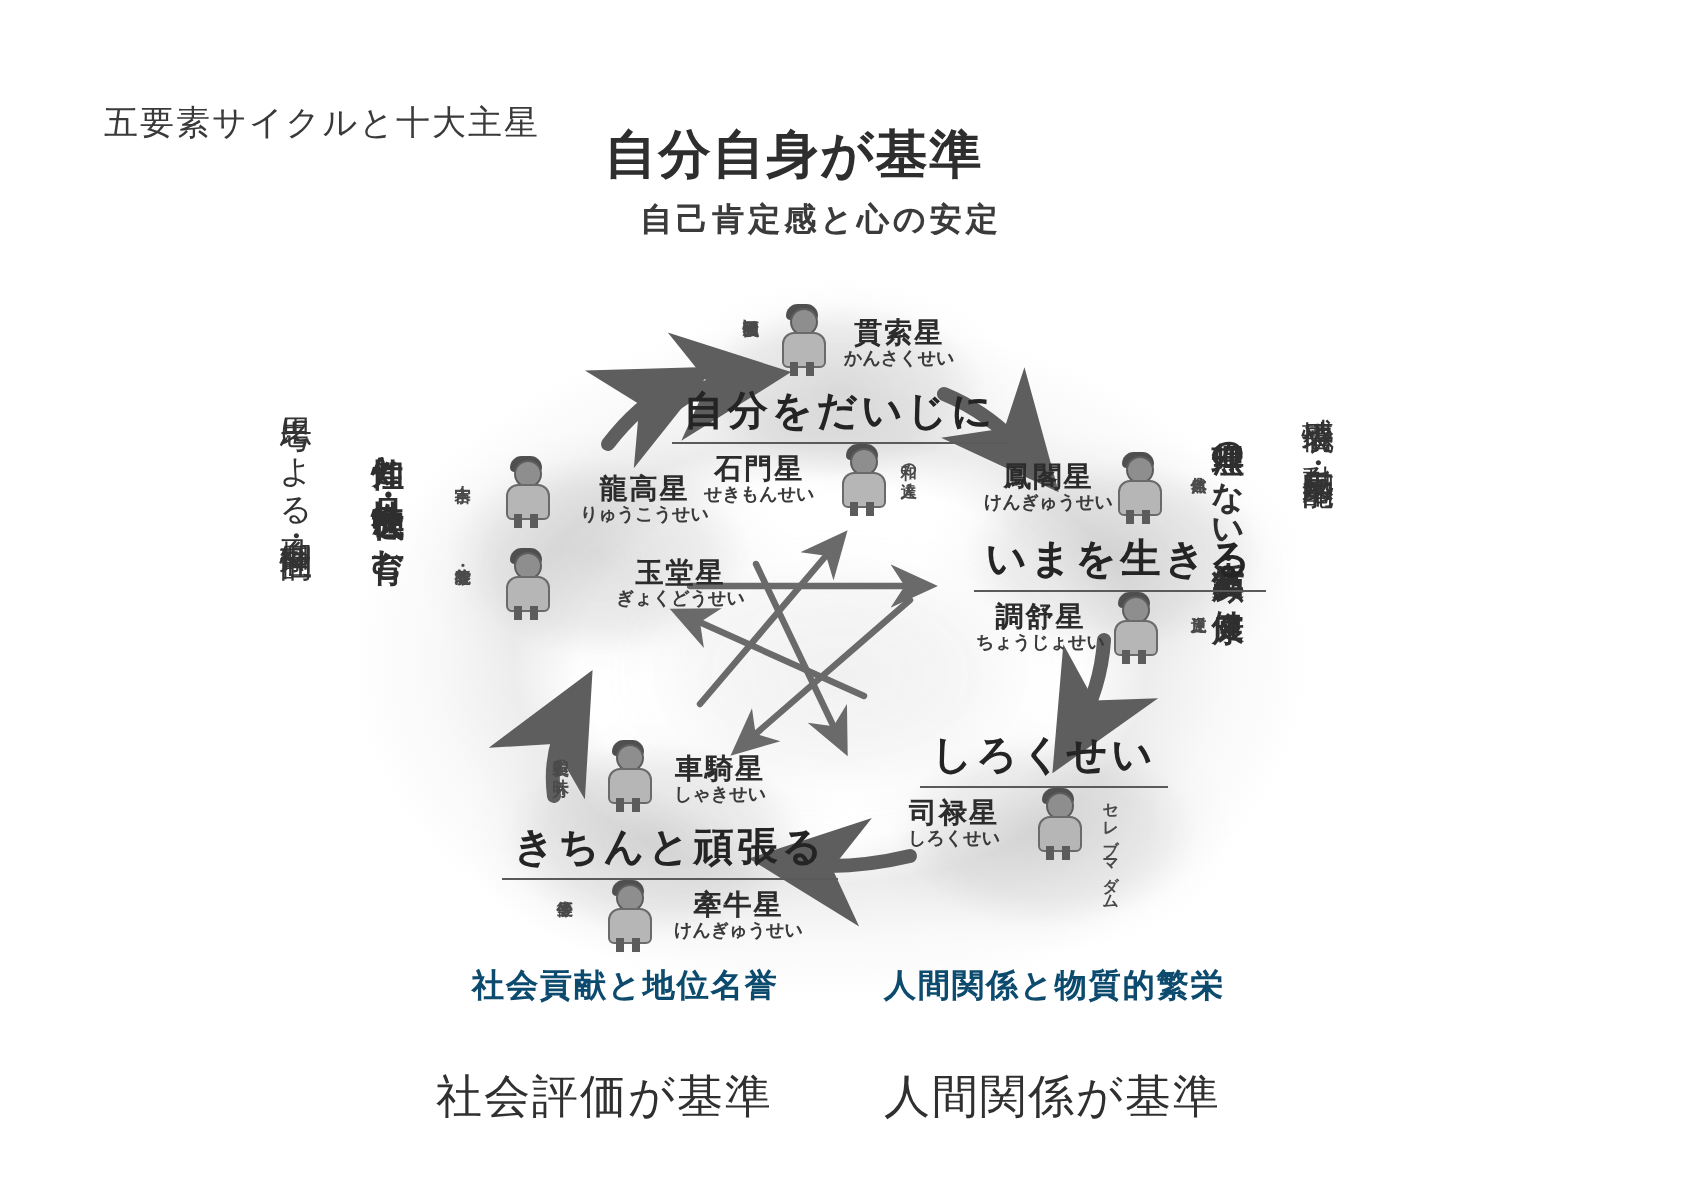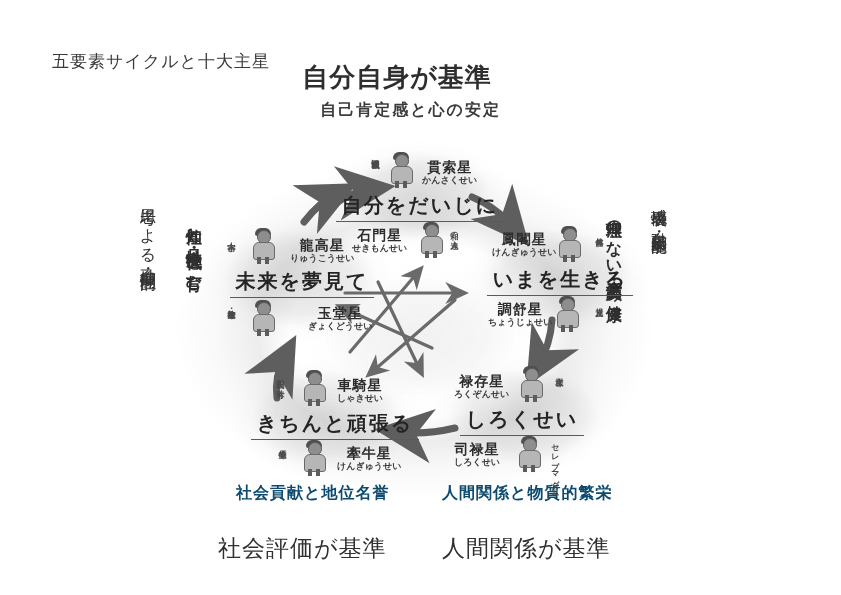--- a/index.html
+++ b/index.html
@@ -208,34 +208,20 @@
           <div class="head"></div>
           <div class="body"></div>
           <div class="legL"></div>
           <div class="legR"></div>
       </div>
       <div class="tag" style="left:124px;top:4px;">反逆児</div>
     </div>
   </div>
 
   <div class="abs node" id="node-bottom-right">
-    <div class="row">
-      <div class="star" style="left:22px;top:6px;">
-        <span>禄存星</span>
-        <span class="kana">ろくぞんせい</span>
-      </div>
-      <div class="person" style="left:86px;top:0;">
-        <div class="hair"></div>
-          <div class="head"></div>
-          <div class="body"></div>
-          <div class="legL"></div>
-          <div class="legR"></div>
-      </div>
-      <div class="tag" style="left:122px;top:4px;">女王様</div>
-    </div>
     <div style="margin-top:-4px;">
       <span class="headline">しろくせい</span>
     </div>
     <div class="row" style="margin-top:2px;">
       <div class="star" style="left:22px;top:4px;">
         <span>司禄星</span>
         <span class="kana">しろくせい</span>
       </div>
       <div class="person" style="left:84px;top:0;">
         <div class="hair"></div>
@@ -290,23 +276,20 @@
           <div class="head"></div>
           <div class="body"></div>
           <div class="legL"></div>
           <div class="legR"></div>
       </div>
       <div class="star" style="left:78px;top:8px;">
         <span>龍高星</span>
         <span class="kana">りゅうこうせい</span>
       </div>
     </div>
-    <div style="margin-top:-4px;">
-      <span class="headline">未来を夢見て</span>
-    </div>
     <div class="row" style="margin-top:4px;">
       <div class="tag" style="left:14px;top:2px;">才能・教養</div>
       <div class="person" style="left:38px;top:0;">
         <div class="hair"></div>
           <div class="head"></div>
           <div class="body"></div>
           <div class="legL"></div>
           <div class="legR"></div>
       </div>
       <div class="star" style="left:96px;top:4px;">

